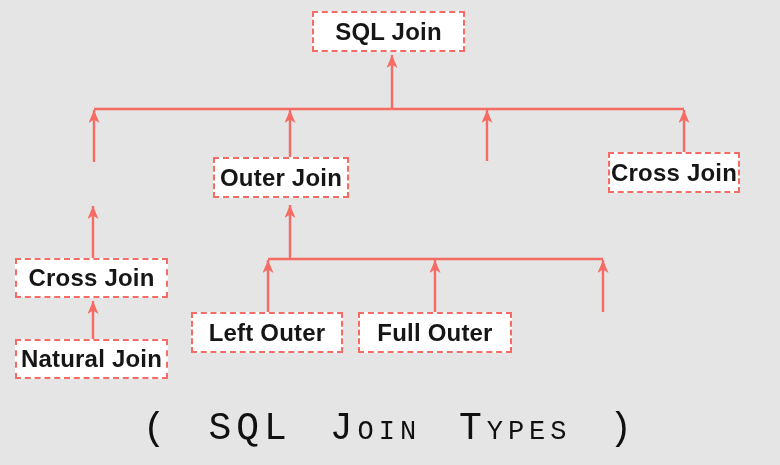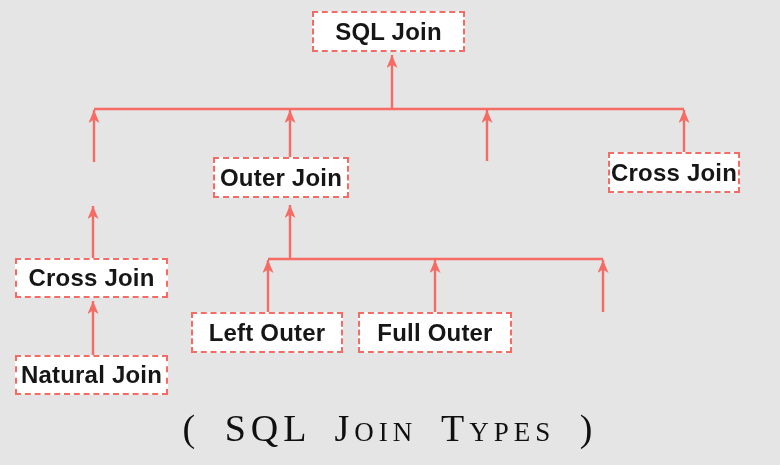--- a/index.html
+++ b/index.html
@@ -34,29 +34,29 @@
     font-weight:600;
     letter-spacing:.2px;
     white-space:nowrap;
   }
   .n-sql-join     {left:312px;top:11px; width:153px;height:41px;}
   .n-inner-join   {left:18px; top:162px;width:152px;height:41px;}
   .n-outer-join   {left:213px;top:157px;width:136px;height:41px;}
   .n-self-join    {left:410px;top:161px;width:155px;height:41px;}
   .n-cross-join   {left:608px;top:152px;width:132px;height:41px;}
   .n-equi-join    {left:15px; top:258px;width:153px;height:40px;}
-  .n-natural-join {left:15px; top:355px;width:153px;height:40px;}
+  .n-natural-join {left:15px; top:339px;width:153px;height:40px;}
   .n-left-outer   {left:191px;top:312px;width:152px;height:41px;}
   .n-full-outer   {left:358px;top:312px;width:154px;height:41px;text-align:center;}
   .n-right-outer  {left:528px;top:312px;width:151px;height:41px;}
   .caption{
     position:absolute;
     left:0;top:402px;width:780px;height:52px;
     display:flex;align-items:center;justify-content:center;
-    font-family:Liberation Serif, serif;
+    font-family:Liberation Mono, monospace;
     font-variant:small-caps;
     font-size:38px;
     letter-spacing:5px;
     word-spacing:10px;
     color:#101010;
   }
 </style>
 </head>
 <body>
 

